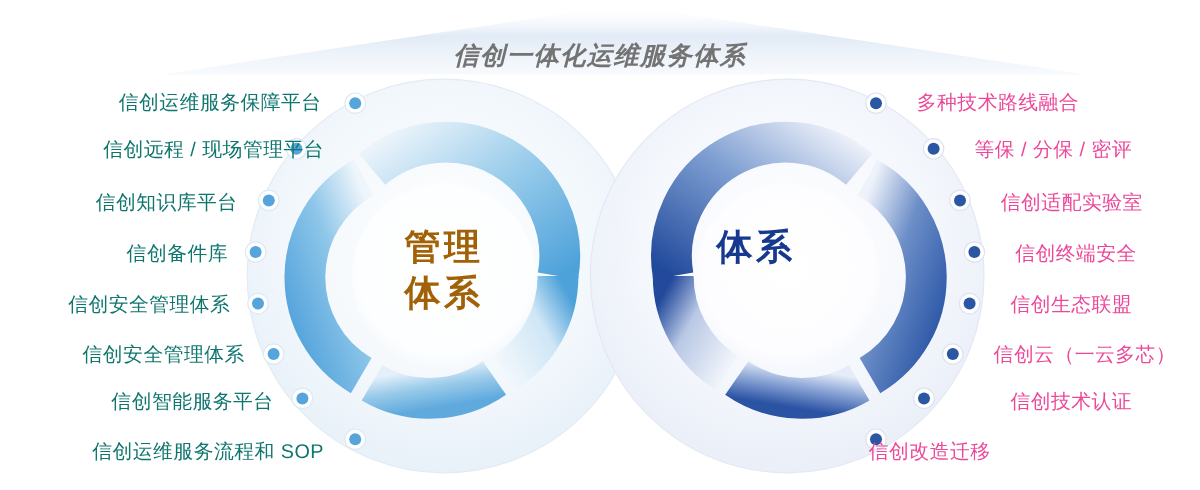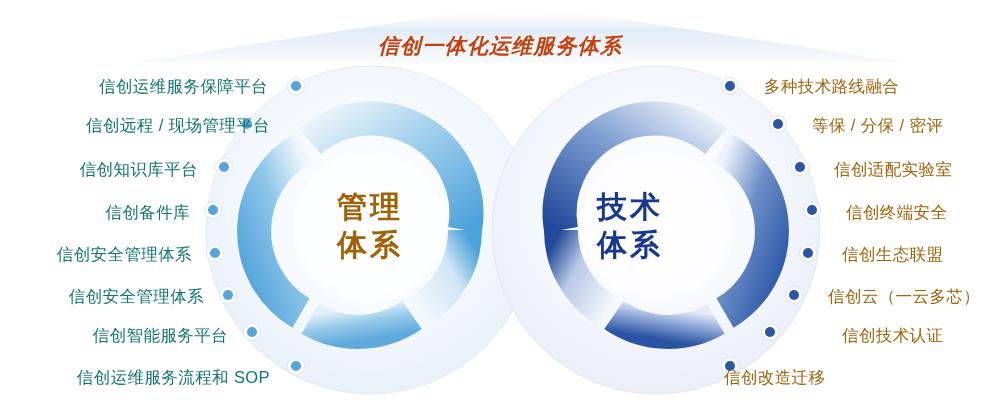--- a/index.html
+++ b/index.html
@@ -30,32 +30,32 @@
     white-space: nowrap;
     font-size: 16.5px;
     letter-spacing: 0.4px;
     line-height: 1;
   }
   .label-left {
     color: #0f766e;
     text-align: right;
   }
   .label-right {
-    color: #a16207;
+    color: #ec4899;
     text-align: left;
   }
   .banner-title {
     position: absolute;
     left: 0;
     top: 32px;
     width: 1000px;
     text-align: center;
     font-size: 21px;
     font-weight: bold;
-    color: #c2410c;
+    color: #737373;
     letter-spacing: 1.2px;
     font-style: italic;
   }
   .ring-text {
     position: absolute;
     text-align: center;
     font-weight: bold;
     font-size: 30px;
     line-height: 1.25;
     letter-spacing: 3px;
@@ -240,21 +240,20 @@
       </g>
   </svg>
 
   <div class="banner-title">信创一体化运维服务体系</div>
 
   <div class="ring-text" id="mgmt-text">
     <span class="ln">管理</span>
     <span class="ln">体系</span>
   </div>
   <div class="ring-text" id="tech-text">
-    <span class="ln">技术</span>
     <span class="ln">体系</span>
   </div>
 
   <div id="labels-left">
       <div class="label label-left" style="top: 78px; left: 0px; width: 268px;">信创运维服务保障平台</div>
       <div class="label label-left" style="top: 117px; left: 0px; width: 222px; padding-left: 48px;">信创远程 / 现场管理平台</div>
       <div class="label label-left" style="top: 161px; left: 0px; width: 198px;">信创知识库平台</div>
       <div class="label label-left" style="top: 204px; left: 0px; width: 190px;">信创备件库</div>
       <div class="label label-left" style="top: 246px; left: 0px; width: 192px;">信创安全管理体系</div>
       <div class="label label-left" style="top: 288px; left: 0px; width: 204px;">信创安全管理体系</div>

